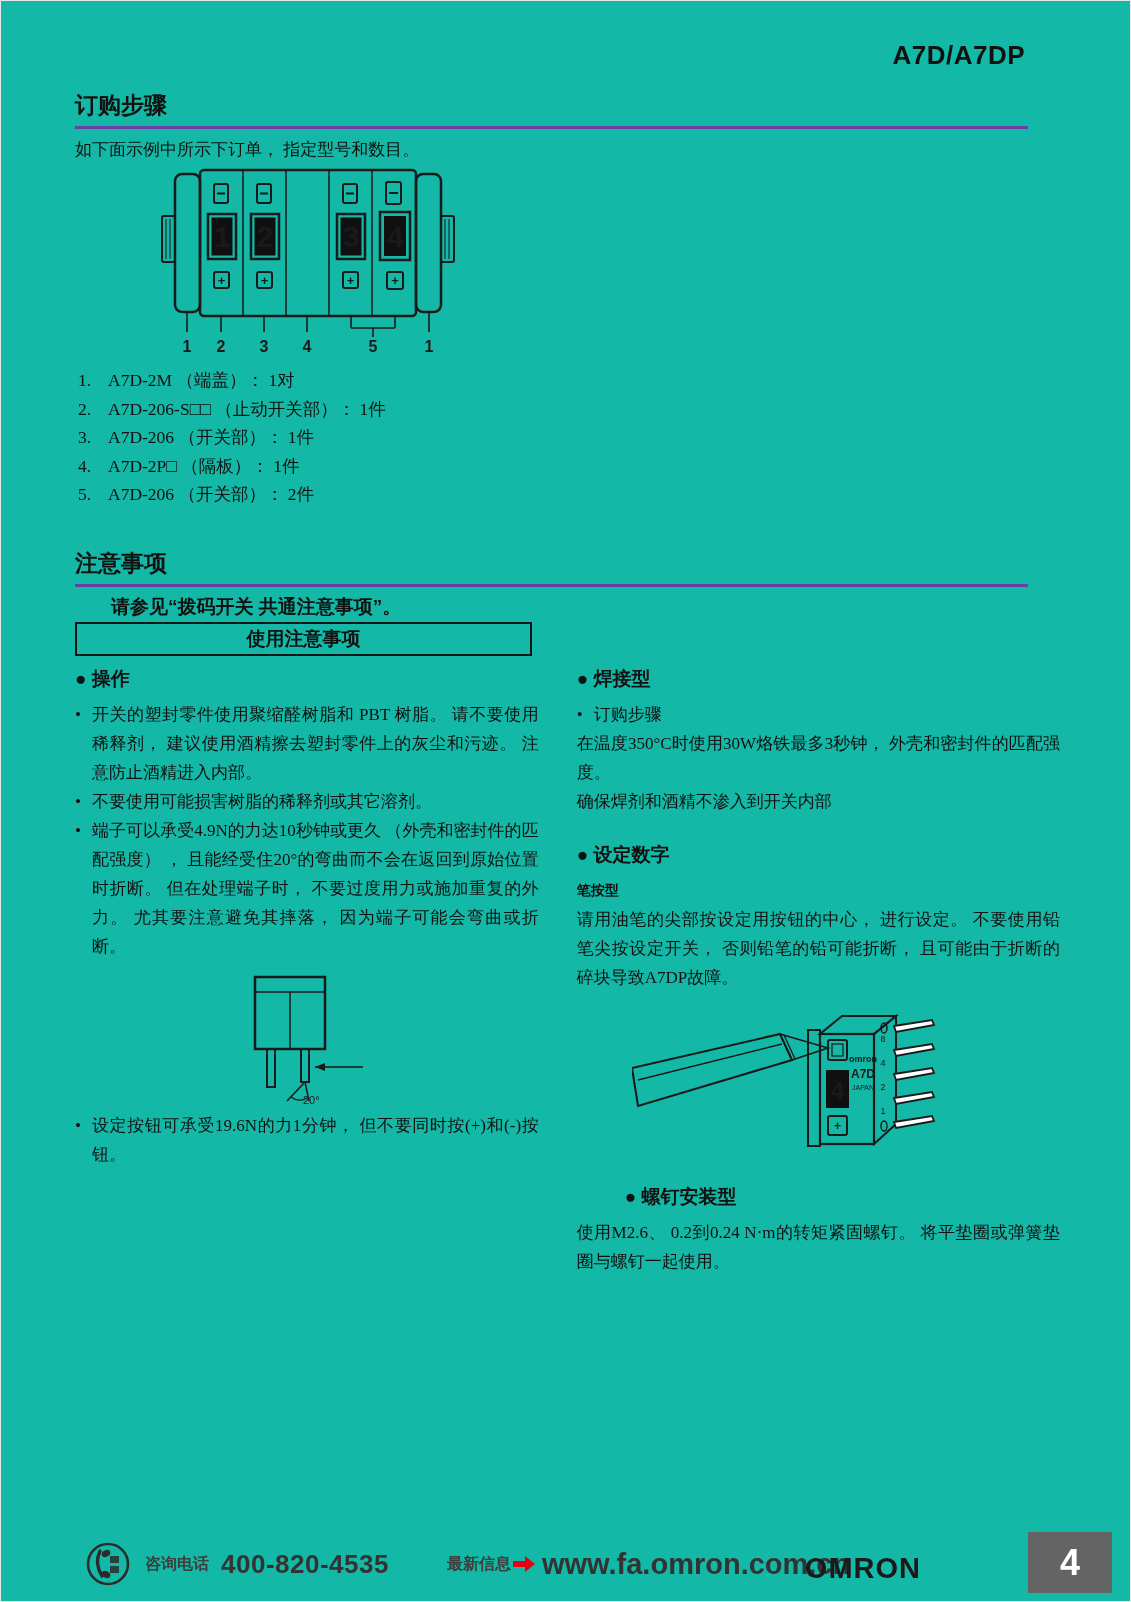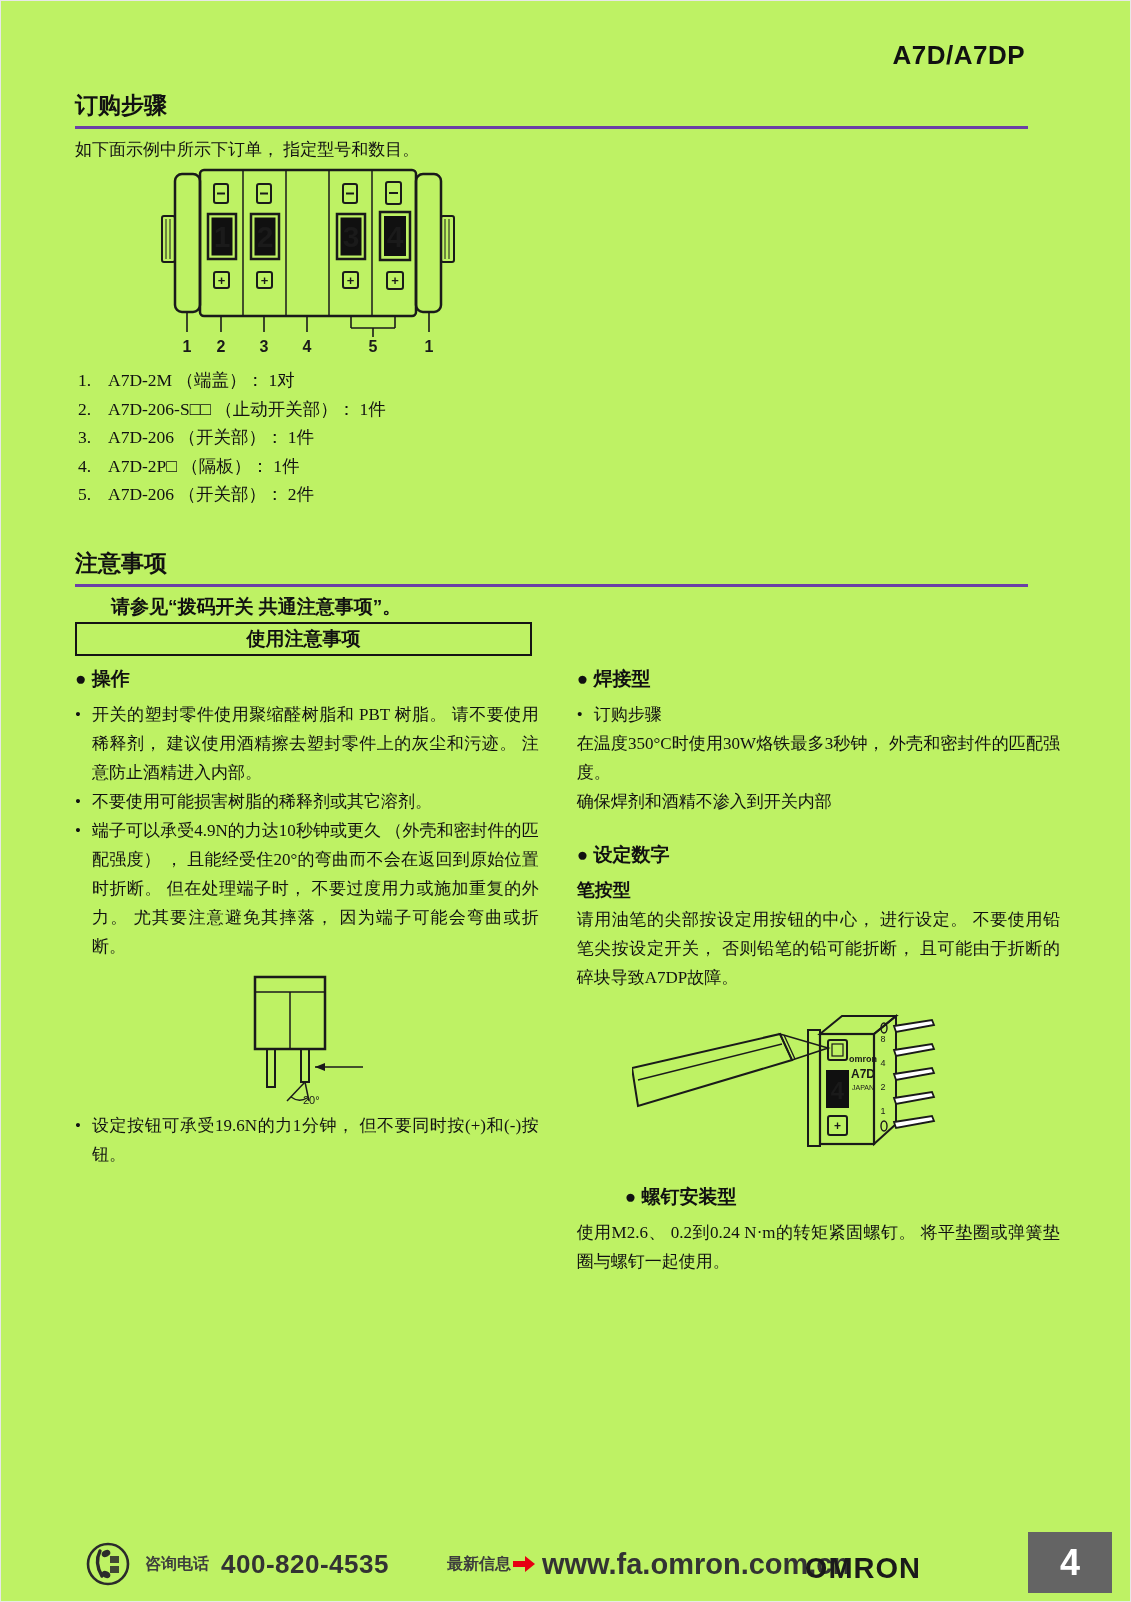--- a/index.html
+++ b/index.html
@@ -3,21 +3,21 @@
 <meta charset="utf-8">
 <style>
   :root{
     --rule-purple:#6b3fa6;
     --arrow-red:#e60012;
     --page-box-gray:#646464;
     --ink:#111;
   }
   html,body{margin:0;padding:0;background:#fff;}
   .page{
-    position:relative;width:1131px;height:1602px;background:#bef264;
+    position:relative;width:1131px;height:1602px;background:#14b8a6;
     font-family:"Liberation Serif", serif;color:var(--ink);overflow:hidden;
     box-shadow:inset 0 0 0 1px #e8e8e8;
   }
   .sans{font-family:"Liberation Sans", sans-serif;}
   .abs{position:absolute;}
   .product-code{top:40px;right:106px;font-weight:bold;font-size:26px;letter-spacing:0.5px;}
   .sec-title{left:75px;font-weight:bold;font-size:23px;}
   .rule{left:75px;width:953px;height:3px;background:var(--rule-purple);}
   .body-text{font-size:17px;line-height:29px;text-align:justify;}
   .intro{left:75px;top:138px;font-size:17px;}
@@ -30,21 +30,21 @@
   .use-box{left:75px;top:622px;width:453px;height:30px;border:2px solid #141414;
     display:flex;align-items:center;justify-content:center;font-weight:bold;font-size:19px;}
   .cols{left:75px;top:662px;width:985px;display:flex;gap:38px;}
   .col-left{width:470px;}
   .col-right{width:490px;}
   .dot-heading{font-family:"Liberation Sans", sans-serif;font-weight:bold;font-size:19px;margin:14px 0 8px 0;}
   .dot-heading.first{margin-top:4px;}
   .bullet{display:flex;}
   .bullet .b{width:17px;flex:none;line-height:29px;}
   .bullet .t{flex:1;}
-  .subhead{font-family:"Liberation Sans", sans-serif;font-weight:bold;font-size:18px;line-height:29px;}
+  .subhead{font-family:"Liberation Sans", sans-serif;font-weight:bold;font-size:14px;line-height:29px;}
   .fig-terminal{margin:10px 0 2px 128px;display:block;}
   .fig-pen{margin:12px 0 4px 55px;display:block;}
   svg .ln{stroke:#1a1a1a;fill:none;}
   svg text{font-family:"Liberation Sans", sans-serif;fill:#1a1a1a;}
   .footer{left:0;top:1536px;width:1131px;height:56px;display:flex;align-items:center;}
   .footer .phone-label{margin-left:14px;font-size:16px;color:#3d3d3d;font-weight:bold;}
   .footer .phone-number{margin-left:12px;font-size:26px;font-weight:bold;color:#333;letter-spacing:0.5px;}
   .footer .info-label{margin-left:58px;font-size:16px;font-weight:bold;color:#3d3d3d;}
   .footer .url{margin-left:4px;font-size:29px;font-weight:bold;color:#333;}
   .brand{position:absolute;right:210px;top:1552px;font-weight:bold;font-size:29px;letter-spacing:1px;color:#1a1a1a;}

